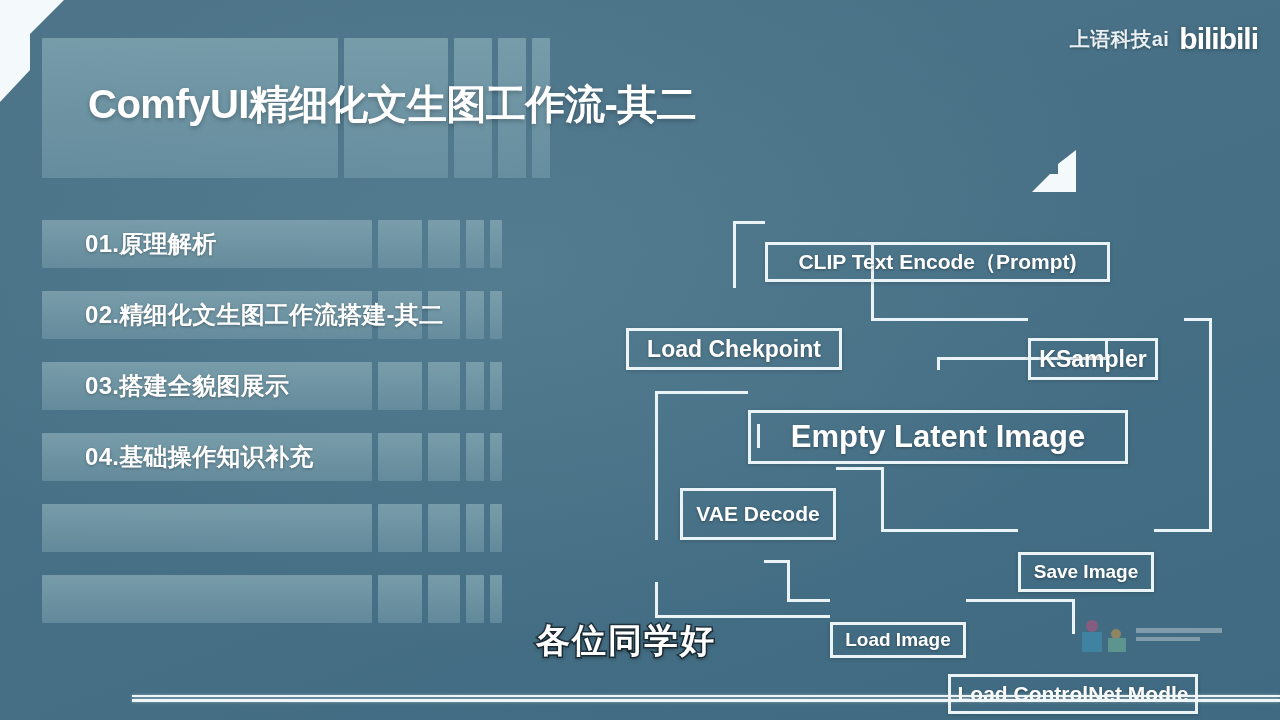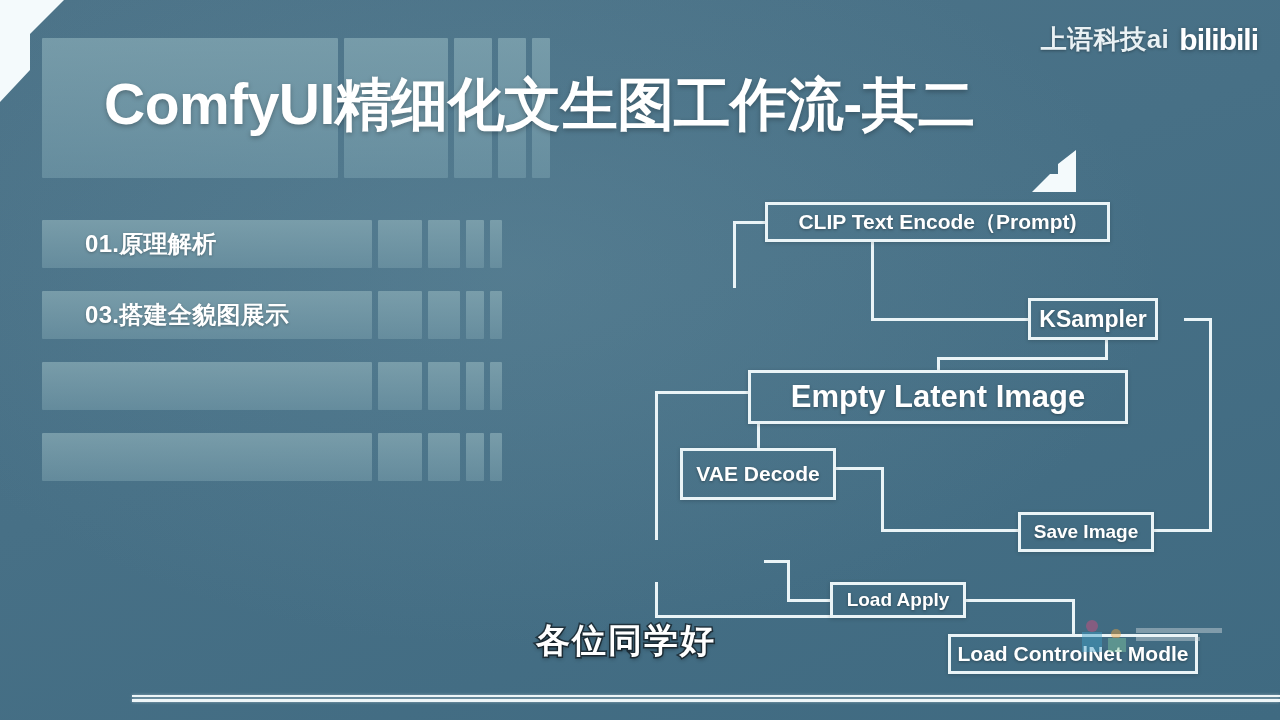--- a/index.html
+++ b/index.html
@@ -42,38 +42,37 @@
   .tb-seg.s2 { width: 104px; }
   .tb-seg.s3 { width: 38px; }
   .tb-seg.s4 { width: 28px; }
   .tb-seg.s5 { width: 18px; }
 
   .title-text {
     position: absolute;
     left: 88px; top: 60px;
     width: 1000px;
     color: #ffffff;
-    font-size: 57px;
+    font-size: 40px;
     font-weight: bold;
     letter-spacing: -0.5px;
     line-height: 88px;
     white-space: nowrap;
     text-shadow: 0 2px 5px rgba(0,0,0,0.28);
-    margin-left: 16px;
   }
 
   
   .brand {
     position: absolute;
     right: 22px; top: 22px;
     display: flex; align-items: center; gap: 10px;
   }
   .brand-text {
     color: #e9f1f4;
-    font-size: 26px;
+    font-size: 20px;
     font-weight: bold;
     letter-spacing: 0.5px;
     text-shadow: 0 1px 3px rgba(0,0,0,0.35);
   }
   .brand-logo {
     color: #ffffff;
     font-size: 30px;
     font-weight: bold;
     letter-spacing: -1px;
     text-shadow: 0 1px 4px rgba(0,0,0,0.35);
@@ -145,20 +144,21 @@
     color: #ffffff;
     font-weight: bold;
     white-space: nowrap;
     display: flex;
     align-items: center;
     justify-content: center;
     padding: 0 12px;
     text-shadow: 0 1px 3px rgba(0,0,0,0.35);
     box-shadow: 0 1px 4px rgba(0,0,0,0.18);
     background: transparent;
+    margin-top: 40px;
   }
 
   
   .caption {
     position: absolute;
     left: 536px; top: 598px;
     color: #ffffff;
     font-size: 34px;
     font-weight: bold;
     letter-spacing: 2px;
@@ -205,30 +205,46 @@
 
     <div class="agenda-row">
       <div class="ag-seg a1"></div>
       <div class="ag-seg a2"></div>
       <div class="ag-seg a3"></div>
       <div class="ag-seg a4"></div>
       <div class="ag-seg a5"></div>
       <span class="agenda-label">01.原理解析</span>
     </div>
 
+    <div class="agenda-row">
+      <div class="ag-seg a1"></div>
+      <div class="ag-seg a2"></div>
+      <div class="ag-seg a3"></div>
+      <div class="ag-seg a4"></div>
+      <div class="ag-seg a5"></div>
+      <span class="agenda-label">02.精细化文生图工作流搭建-其二</span>
+    </div>
 
     <div class="agenda-row">
       <div class="ag-seg a1"></div>
       <div class="ag-seg a2"></div>
       <div class="ag-seg a3"></div>
       <div class="ag-seg a4"></div>
       <div class="ag-seg a5"></div>
       <span class="agenda-label">03.搭建全貌图展示</span>
     </div>
 
+    <div class="agenda-row">
+      <div class="ag-seg a1"></div>
+      <div class="ag-seg a2"></div>
+      <div class="ag-seg a3"></div>
+      <div class="ag-seg a4"></div>
+      <div class="ag-seg a5"></div>
+      <span class="agenda-label">04.基础操作知识补充</span>
+    </div>
 
     <div class="agenda-row">
       <div class="ag-seg a1"></div>
       <div class="ag-seg a2"></div>
       <div class="ag-seg a3"></div>
       <div class="ag-seg a4"></div>
       <div class="ag-seg a5"></div>
       <span class="agenda-label"></span>
     </div>
 
@@ -266,31 +282,32 @@
         <path d="M244,431 L268,431 L268,470 L310,470"></path>
 
         <path d="M446,470 L553,470 L553,504"></path>
 
         <path d="M136,452 L136,486 L310,486"></path>
       </g>
     </svg>
 
     <div class="node" style="left:245px; top:72px; width:345px; height:40px; font-size:21px;">CLIP Text Encode（Prompt)</div>
 
+    <div class="node" style="left:106px; top:158px; width:216px; height:42px; font-size:23px;">Load Chekpoint</div>
 
     <div class="node" style="left:508px; top:168px; width:130px; height:42px; font-size:23px;">KSampler</div>
 
     <div class="node" style="left:228px; top:240px; width:380px; height:54px; font-size:31px;">Empty Latent Image</div>
 
     <div class="node" style="left:160px; top:318px; width:156px; height:52px; font-size:21px;">VAE Decode</div>
 
     <div class="node" style="left:498px; top:382px; width:136px; height:40px; font-size:19px;">Save Image</div>
 
 
-    <div class="node" style="left:310px; top:452px; width:136px; height:36px; font-size:19px;">Load Apply</div>
+    <div class="node" style="left:310px; top:452px; width:136px; height:36px; font-size:19px;">Load Image</div>
 
     <div class="node" style="left:428px; top:504px; width:250px; height:40px; font-size:21px;">Load ControlNet Modle</div>
 
   </div>
 
   <svg class="watermark" viewBox="0 0 160 36">
     <circle cx="22" cy="8" r="6" fill="#d94c7e"></circle>
     <rect x="12" y="14" width="20" height="20" fill="#3fa0c8"></rect>
     <circle cx="46" cy="16" r="5" fill="#f0a53c"></circle>
     <rect x="38" y="20" width="18" height="14" fill="#7fc6a0"></rect>

